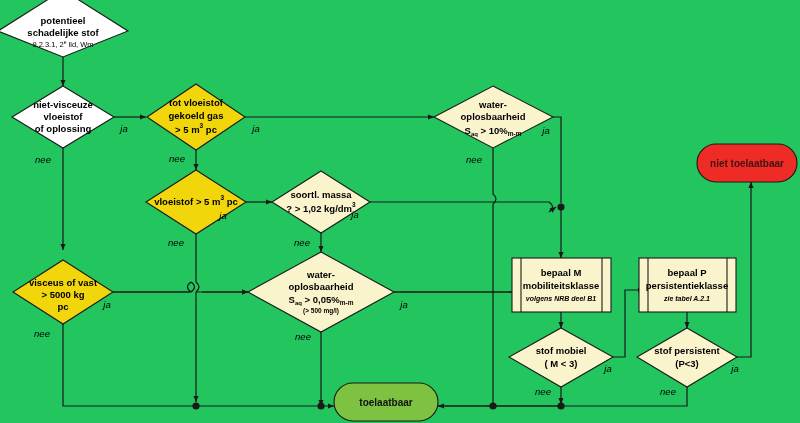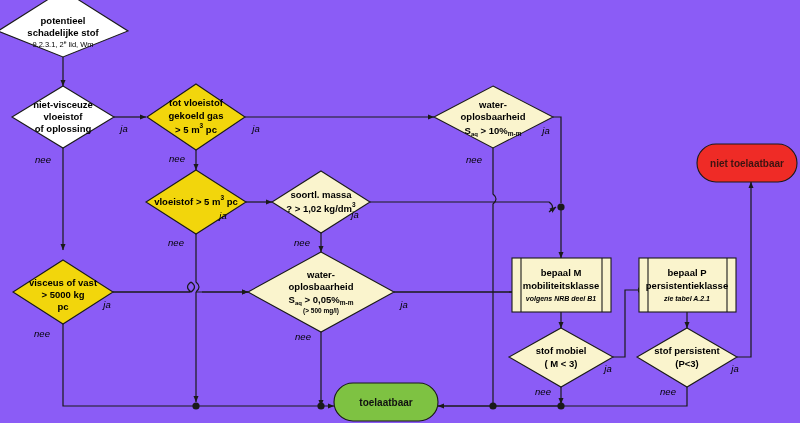--- a/index.html
+++ b/index.html
@@ -1,17 +1,17 @@
 <!DOCTYPE html>
 <html><head>
 <meta charset="utf-8">
 <style>
   html,body{margin:0;padding:0;background:#ffffff;}
   body{font-family:"Liberation Sans",sans-serif;}
-  #stage{position:relative;width:800px;height:423px;overflow:hidden;background:#8b5cf6;}
+  #stage{position:relative;width:800px;height:423px;overflow:hidden;background:#22c55e;}
   svg{display:block;}
   .nodetext{font-family:"Liberation Sans",sans-serif;font-weight:bold;font-size:9.5px;fill:#000;text-anchor:middle;dominant-baseline:middle;}
   .nodesub{font-family:"Liberation Sans",sans-serif;font-weight:normal;font-size:7.5px;fill:#000;text-anchor:middle;}
   .nodesub-i{font-family:"Liberation Sans",sans-serif;font-style:italic;font-weight:bold;font-size:7px;fill:#000;text-anchor:middle;}
   .tiny{font-size:6.5px;font-weight:bold;}
   .edgelabel{font-family:"Liberation Sans",sans-serif;font-style:italic;font-size:9.5px;fill:#000;text-anchor:middle;}
   .shape{stroke:#1a1a1a;stroke-width:1.1;}
   .link{stroke:#1a1a1a;stroke-width:1.2;fill:none;}
   .termtext{font-family:"Liberation Sans",sans-serif;font-weight:bold;font-size:10px;text-anchor:middle;dominant-baseline:middle;}
 </style>

